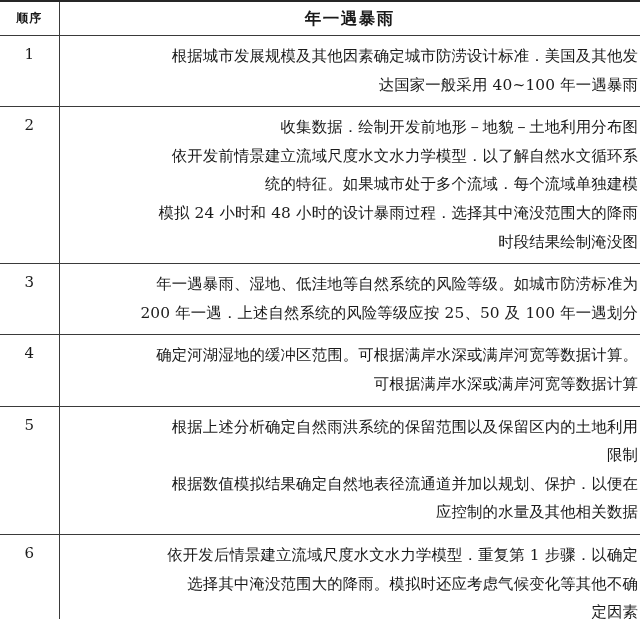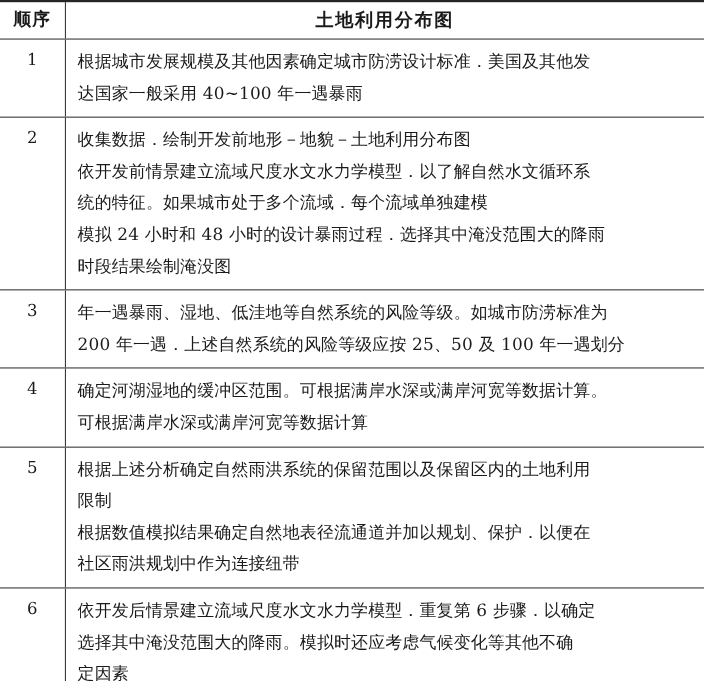--- a/index.html
+++ b/index.html
@@ -43,21 +43,21 @@
   thead th {
     padding: 0;
     border-bottom: 1.1px solid #3a3a3a;
     font-weight: bold;
     vertical-align: middle;
   }
 
   .hdr-seq {
     height: 33px;
     text-align: center;
-    font-size: 16px;
+    font-size: 12px;
     letter-spacing: 1px;
   }
   .hdr-work {
     height: 33px;
     text-align: center;
     font-size: 16.5px;
     letter-spacing: 1.5px;
     border-left: 1.1px solid #3a3a3a;
   }
 
@@ -75,21 +75,21 @@
     font-size: 15px;
     padding-top: 9px;
     color: #1a1a1a;
   }
 
   td.work {
     border-left: 1.1px solid #3a3a3a;
     padding: 6px 2px 7px 11px;
     font-size: 15.4px;
     line-height: 28.6px;
-    text-align: left;
+    text-align: right;
     letter-spacing: 0.15px;
   }
 
   td.work p {
     margin: 0;
     padding: 0;
     white-space: nowrap;
   }
 
   
@@ -101,21 +101,21 @@
 
 <div class="table-wrap">
   <table class="work-table">
     <colgroup>
       <col class="col-seq">
       <col class="col-work">
     </colgroup>
     <thead>
       <tr>
         <th class="hdr-seq">顺序</th>
-        <th class="hdr-work">土地利用分布图</th>
+        <th class="hdr-work">年一遇暴雨</th>
       </tr>
     </thead>
     <tbody id="table-body">
         <tr>
           <td class="seq">1</td>
           <td class="work">
             <p>
               <span class="line">根据城市发展规模及其他因素确定城市防涝设计标准．美国及其他发</span>
               <span class="line">达国家一般采用 40~100 年一遇暴雨</span>
             </p>
@@ -157,29 +157,29 @@
         </tr>
         <tr>
           <td class="seq">5</td>
           <td class="work">
             <p>
               <span class="line">根据上述分析确定自然雨洪系统的保留范围以及保留区内的土地利用</span>
               <span class="line">限制</span>
             </p>
             <p>
               <span class="line">根据数值模拟结果确定自然地表径流通道并加以规划、保护．以便在</span>
-              <span class="line">社区雨洪规划中作为连接纽带</span>
+              <span class="line">应控制的水量及其他相关数据</span>
             </p>
           </td>
         </tr>
         <tr>
           <td class="seq">6</td>
           <td class="work">
             <p>
-              <span class="line">依开发后情景建立流域尺度水文水力学模型．重复第 6 步骤．以确定</span>
+              <span class="line">依开发后情景建立流域尺度水文水力学模型．重复第 1 步骤．以确定</span>
               <span class="line">选择其中淹没范围大的降雨。模拟时还应考虑气候变化等其他不确</span>
               <span class="line">定因素</span>
             </p>
           </td>
         </tr>
       </tbody>
   </table>
 </div>
 
 </body></html>

